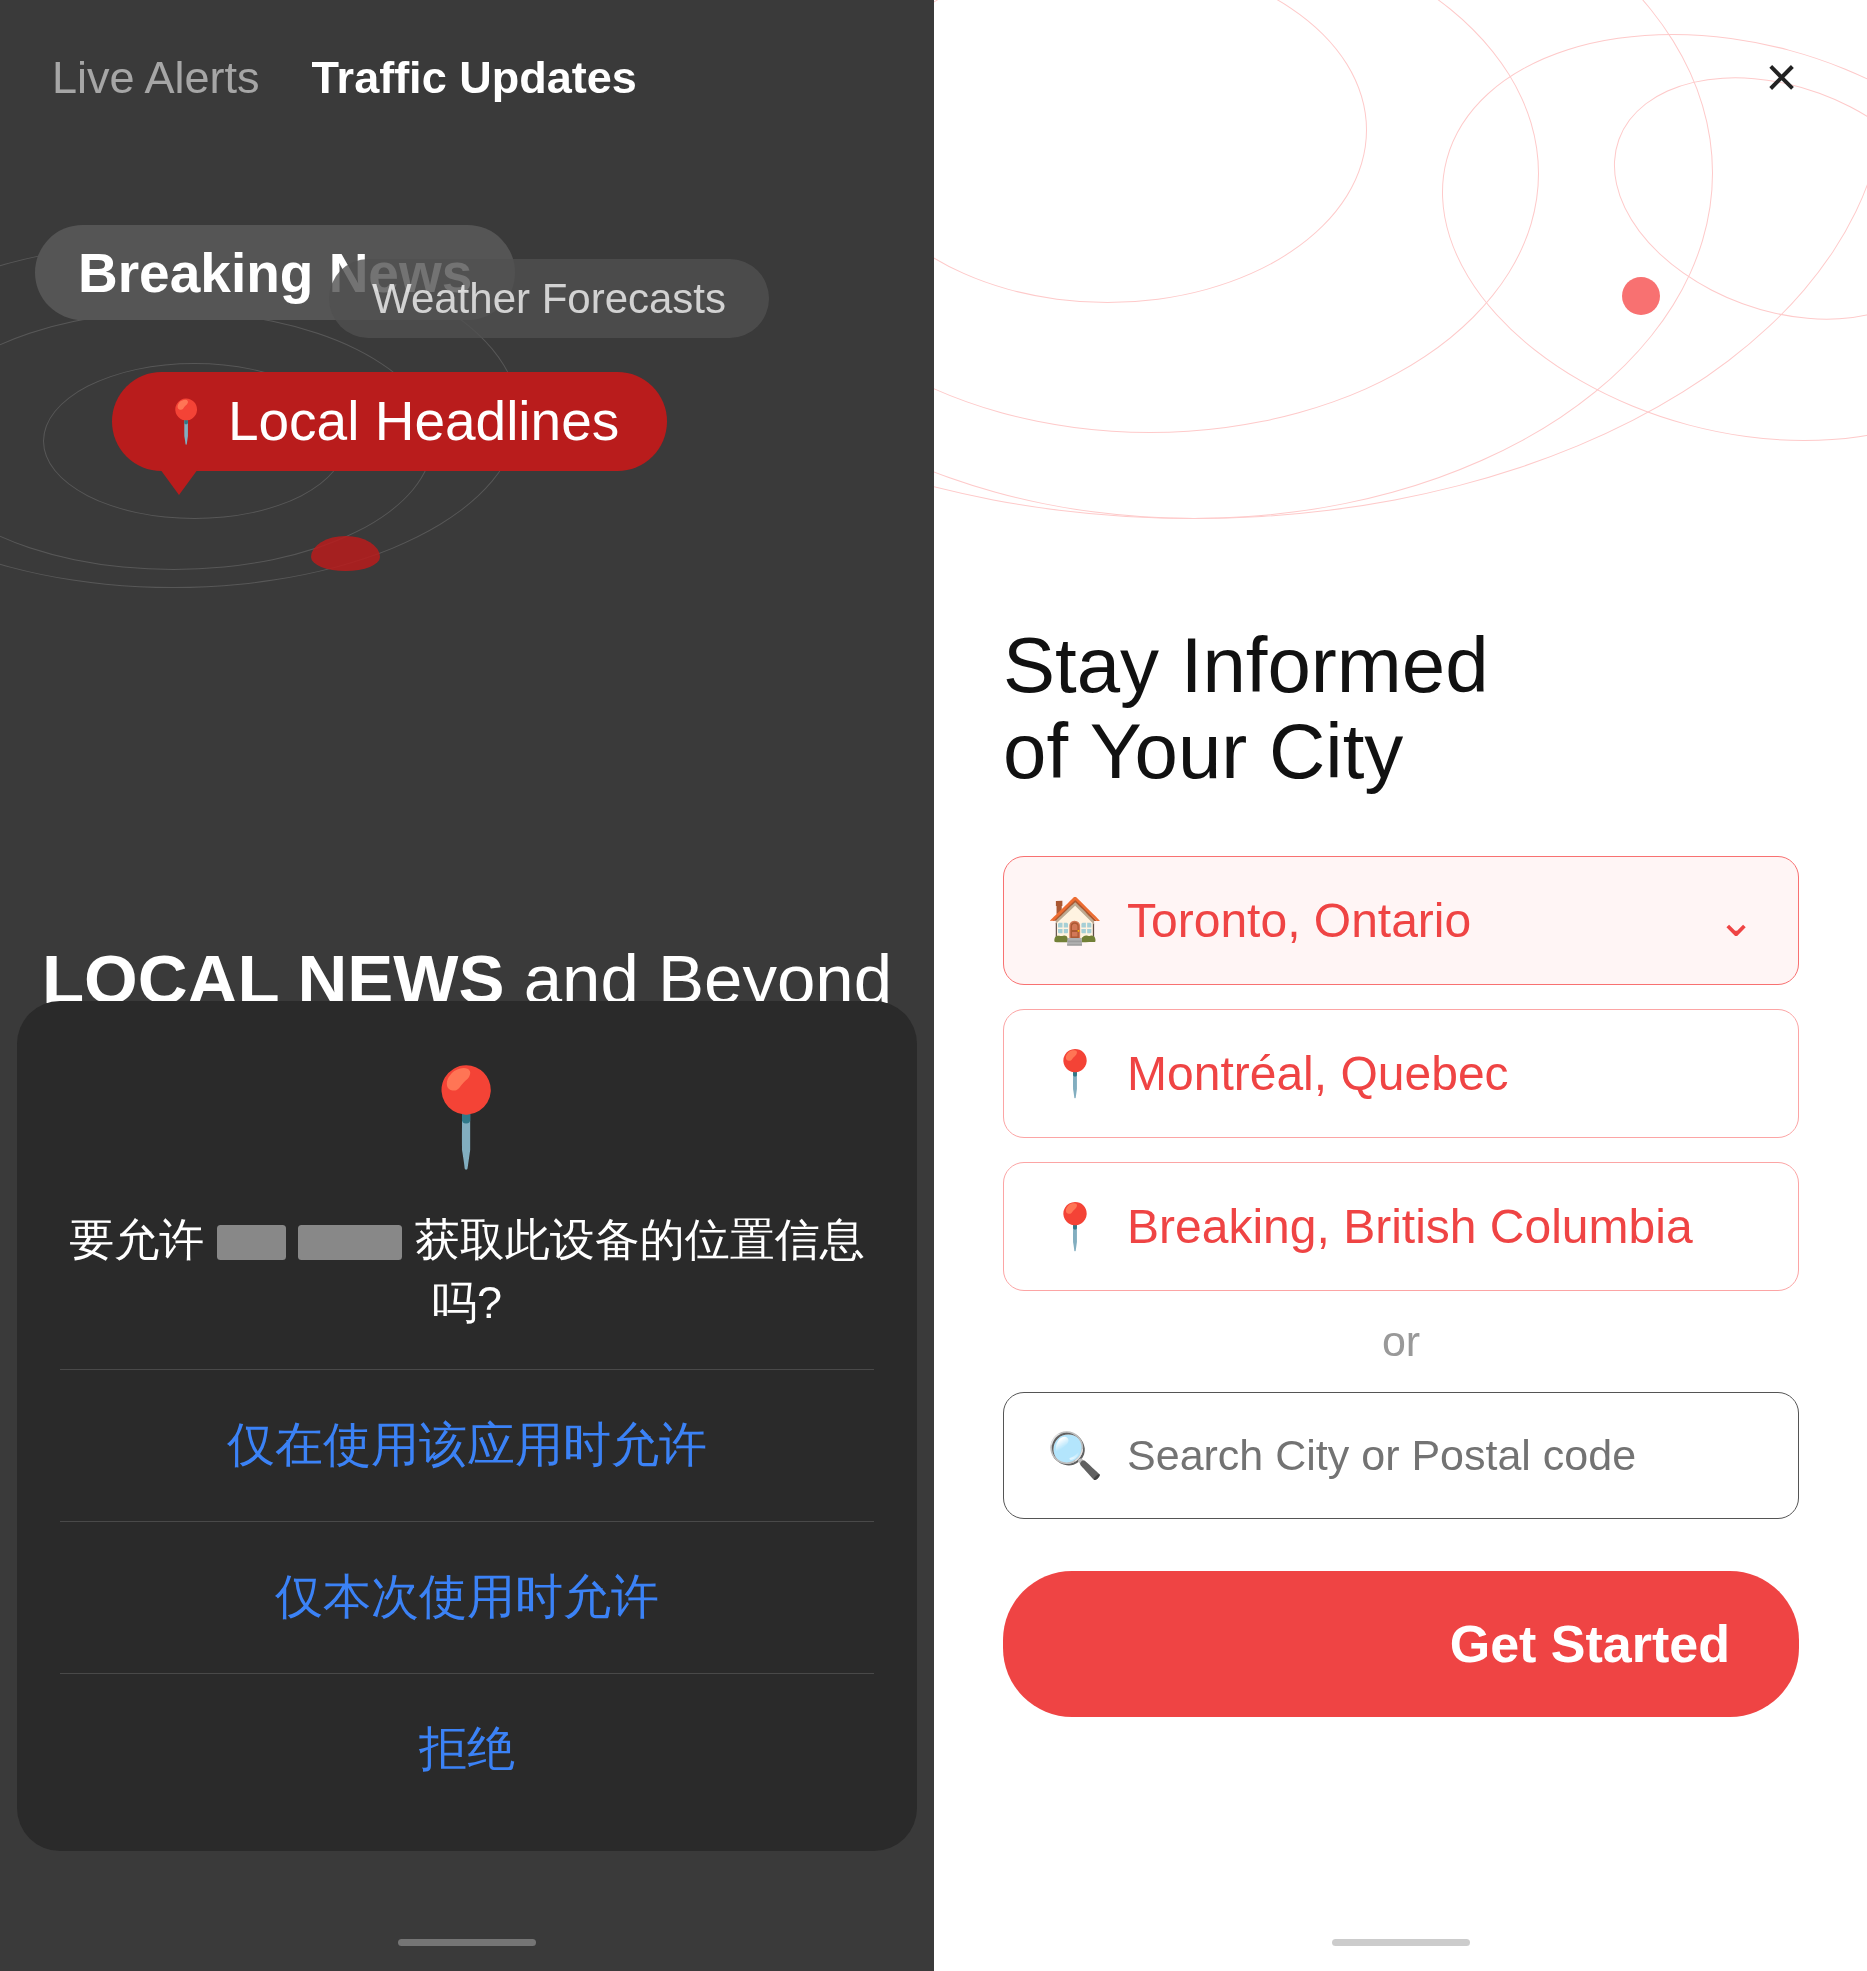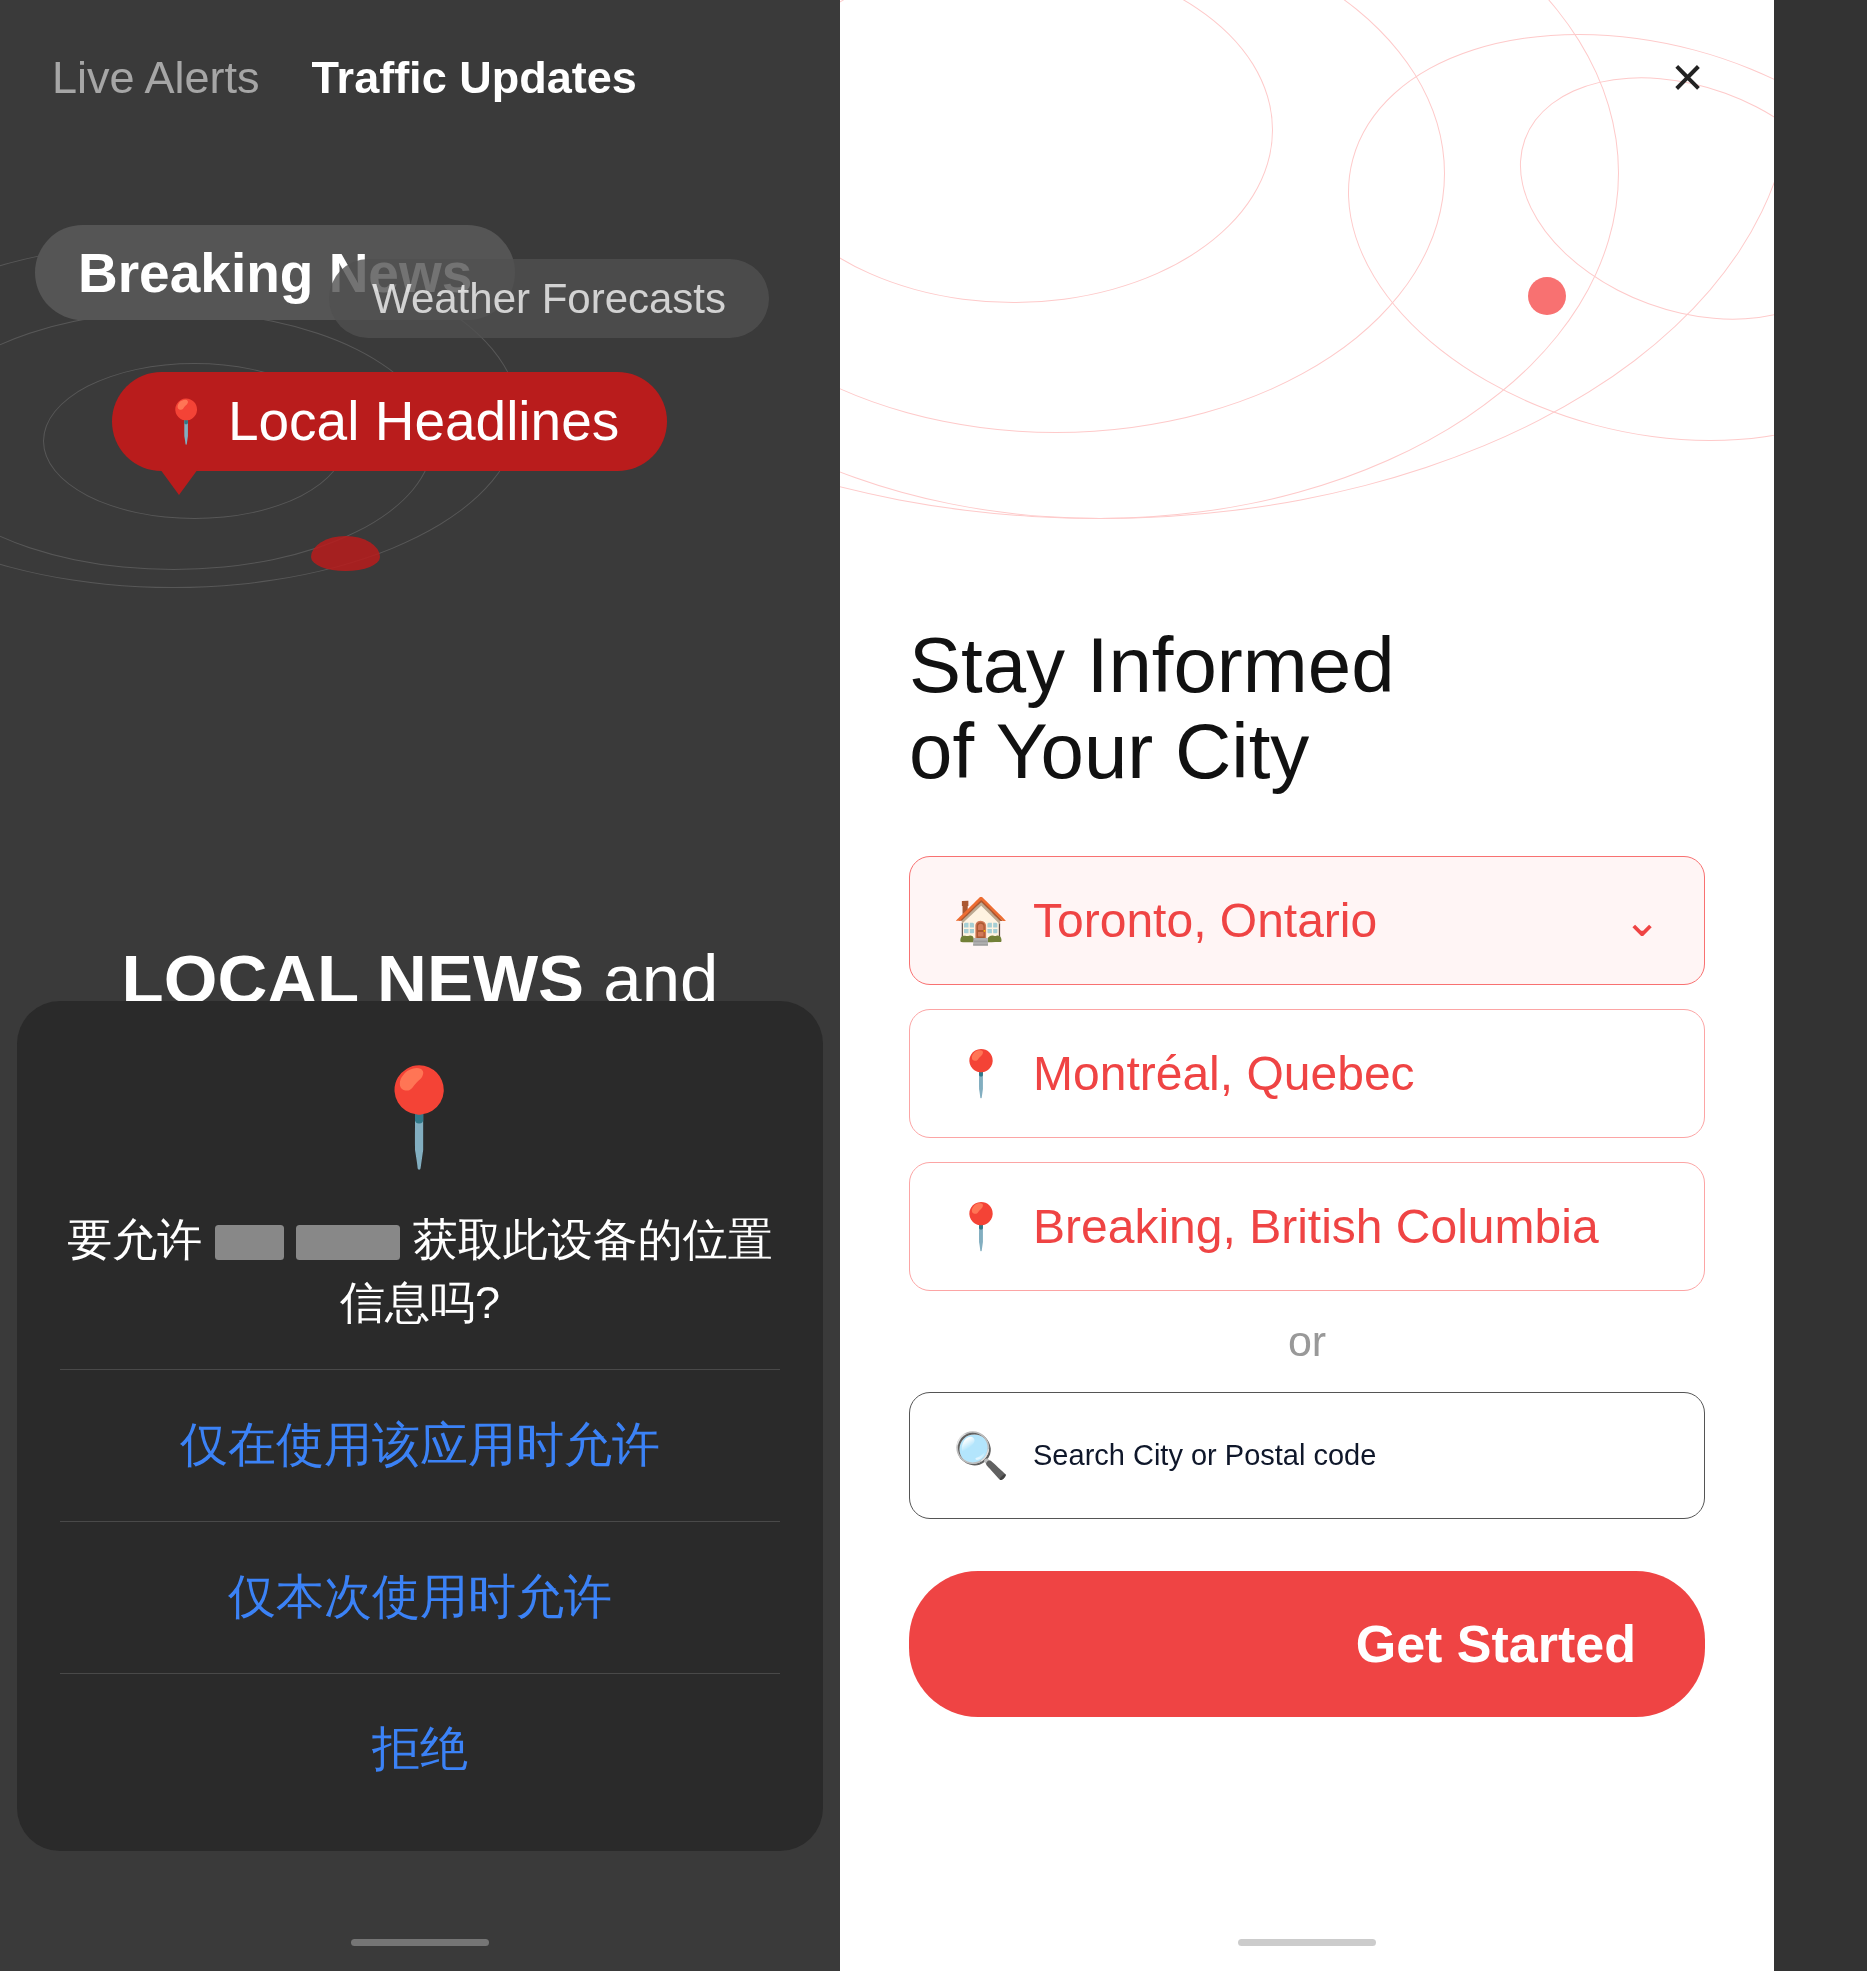--- a/index.html
+++ b/index.html
@@ -8,21 +8,21 @@
       width: 1868px;
       height: 1972px;
       font-family: -apple-system, BlinkMacSystemFont, 'Segoe UI', sans-serif;
       overflow: hidden;
       background: #333;
       display: flex;
     }
 
     
     .left-panel {
-      width: 840px;
+      width: 934px;
       height: 1972px;
       background: #444;
       position: relative;
       overflow: hidden;
     }
 
     .left-bg {
       position: absolute;
       inset: 0;
       background: #3a3a3a;
@@ -355,22 +355,22 @@
       align-items: center;
       gap: 24px;
     }
 
     .search-icon-text {
       font-size: 45px;
       color: #999;
     }
 
     .search-placeholder {
-      font-size: 29px;
-      color: #0f172a;
+      font-size: 43px;
+      color: #737373;
     }
 
     
     .get-started-btn {
       margin-top: 52px;
       background: #ef4444;
       border-radius: 69px;
       padding: 43px 69px;
       text-align: right;
       cursor: pointer;

